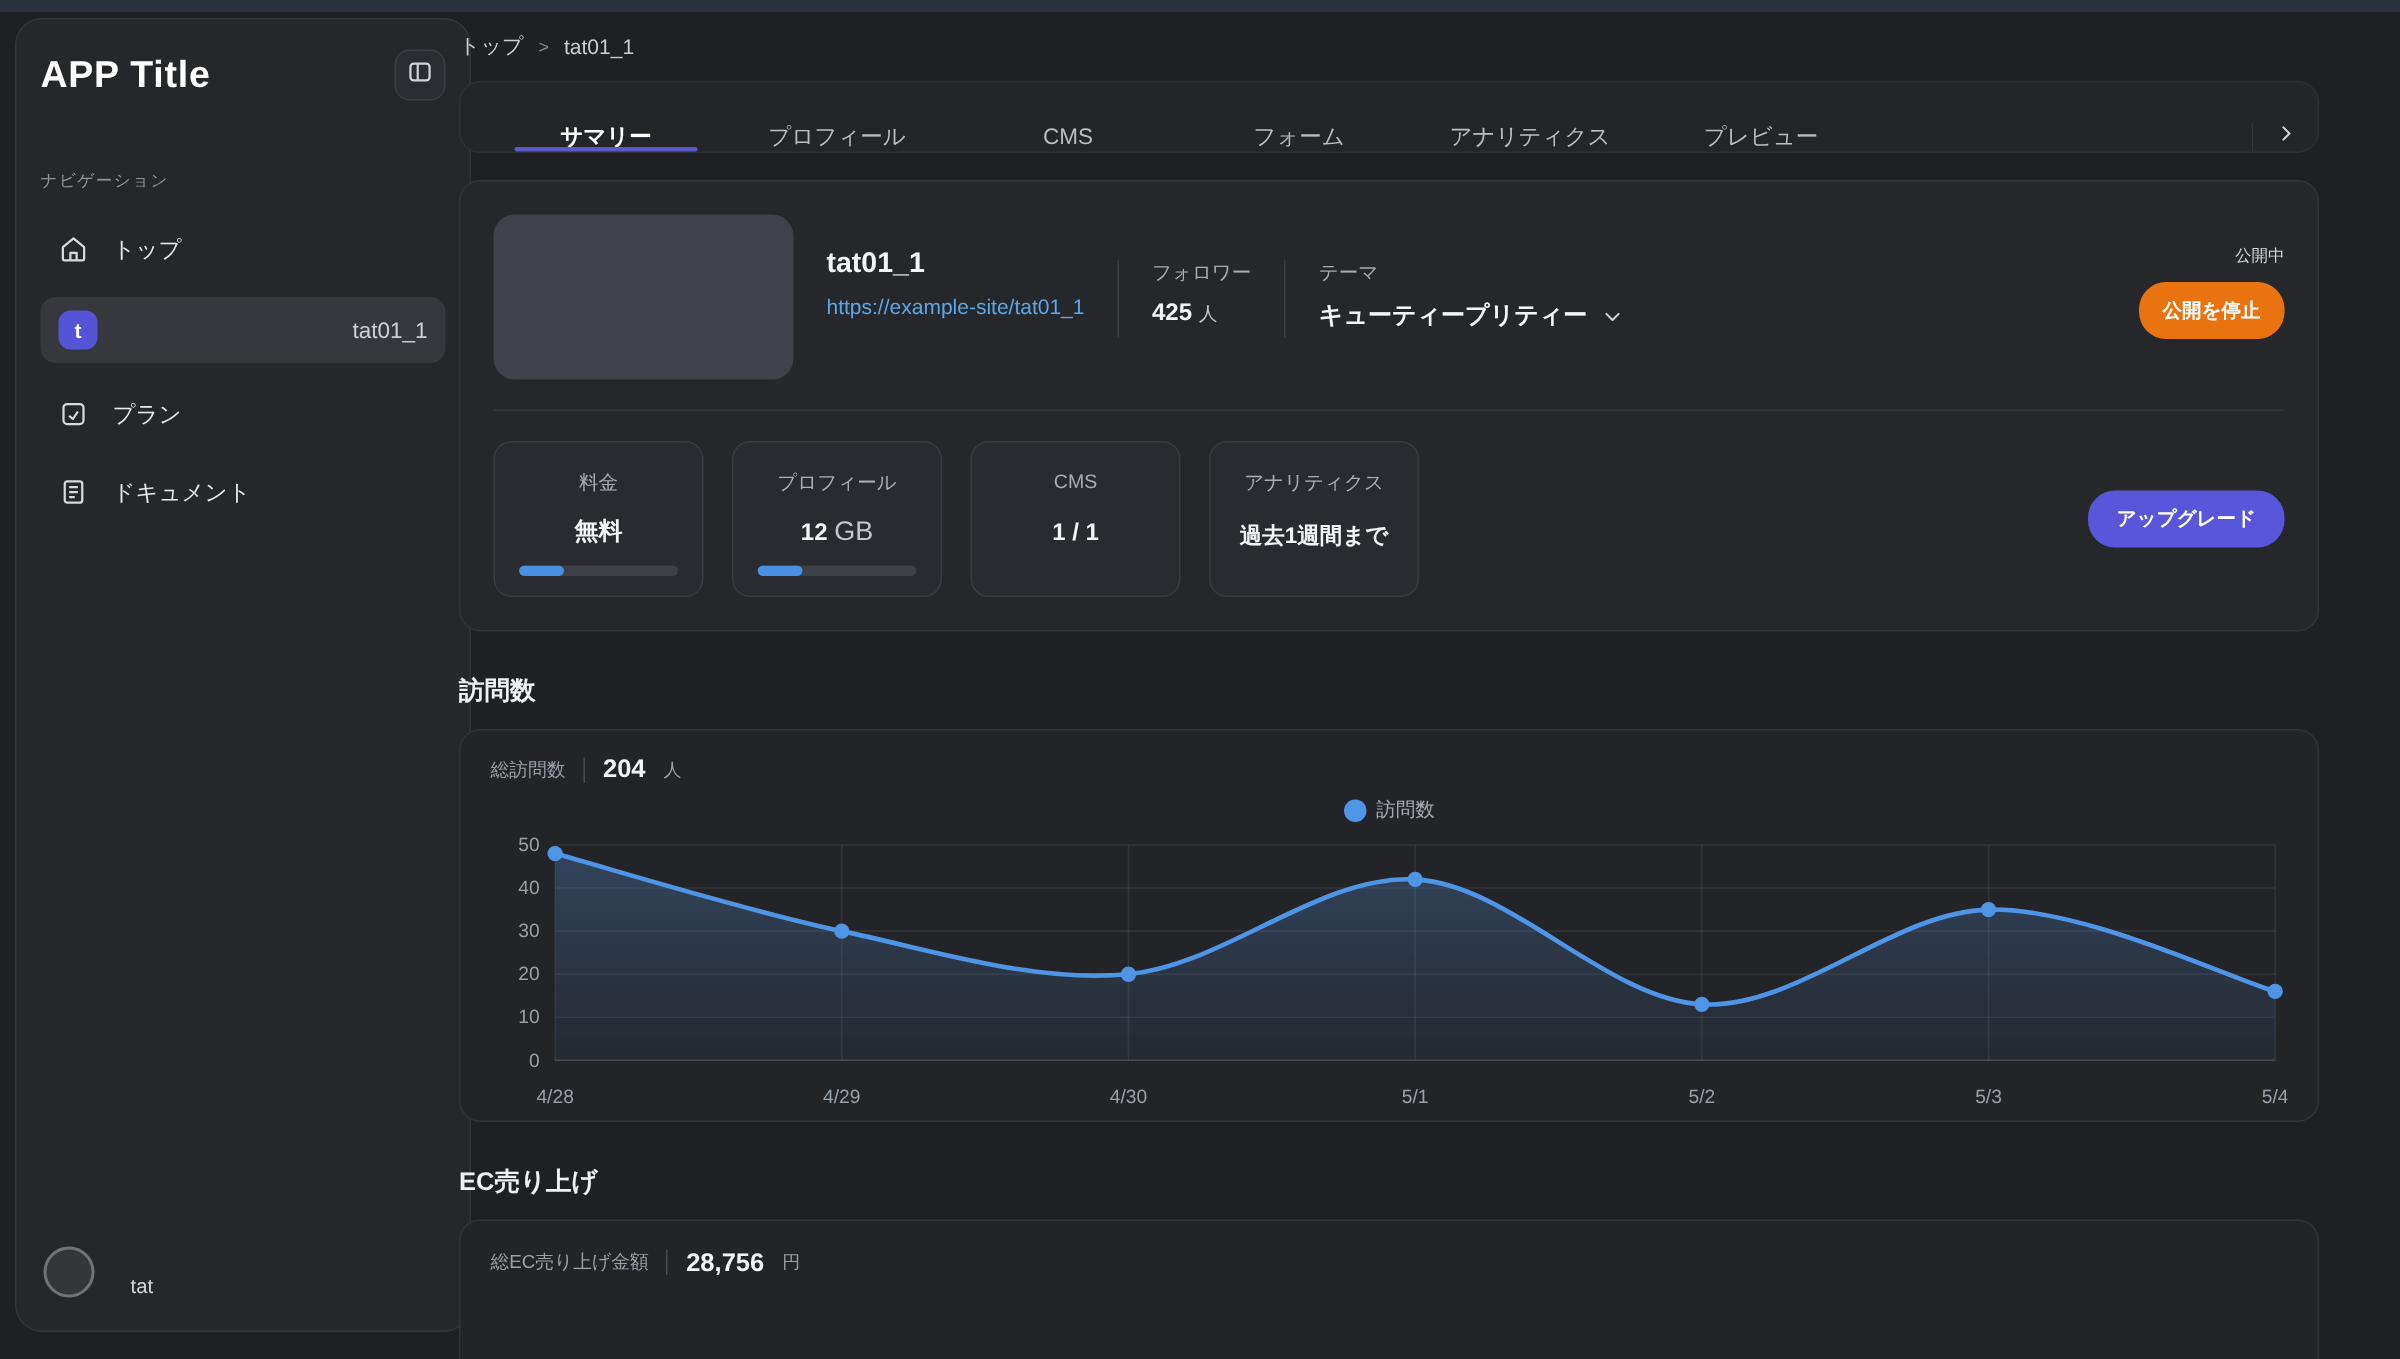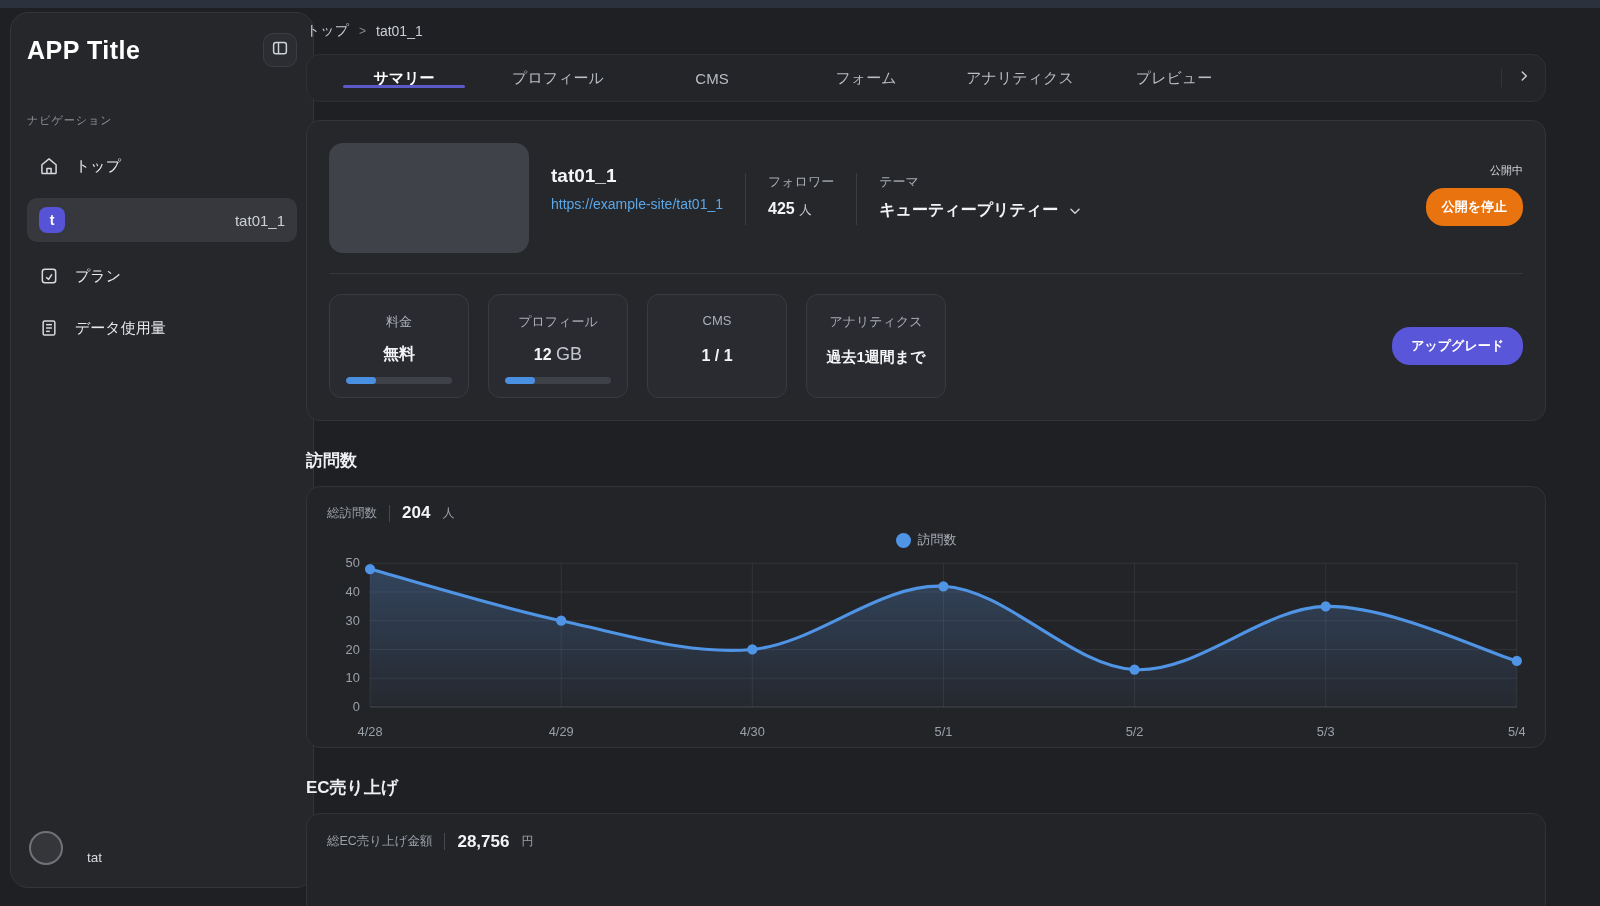--- a/index.html
+++ b/index.html
@@ -43,21 +43,21 @@
 
   
   .main { position:absolute; left:306px; top:8px; width:1240px; }
   .breadcrumb { display:flex; align-items:center; gap:10px; padding-top:12px; height:34px; font-size:14px; }
   .crumb { color:#c9cdd3; cursor:pointer; }
   .crumb-sep { color:#85898f; font-size:12px; }
   .crumb-current { color:#c9cdd3; }
 
   .tabbar {
     margin-top:12px; height:48px; background:#242528; border:1px solid #2e3034;
-    border-radius:14px; display:flex; align-items:center;
+    border-radius:14px; display:flex; align-items:flex-end;
   }
   .tabs { display:flex; flex:1; padding-left:20px; }
   .tab {
     width:154px; display:flex; align-items:center; justify-content:center;
     font-size:15px; color:#b9bdc4; position:relative; cursor:pointer;
   }
   .tab.active { color:#ffffff; font-weight:700; }
   .tab.active::after {
     content:""; position:absolute; left:16px; right:16px; bottom:0; height:3px;
     border-radius:2px; background:#5d59c8;
@@ -174,21 +174,21 @@
 
     <div class="nav-item">
       <span class="nicon">
         <svg width="20" height="20" viewBox="0 0 24 24" fill="none" stroke="currentColor" stroke-width="1.8" stroke-linejoin="round">
           <rect x="5" y="3.5" width="14" height="17" rx="2"></rect>
           <line x1="8.5" y1="8" x2="15.5" y2="8"></line>
             <line x1="8.5" y1="12" x2="15.5" y2="12"></line>
             <line x1="8.5" y1="16" x2="13" y2="16"></line>
         </svg>
       </span>
-      <span class="nav-item-label">データ使用量</span>
+      <span class="nav-item-label">ドキュメント</span>
     </div>
   </nav>
 
   <div class="user-chip">
     <div class="avatar"></div>
     <div class="user-name">tat</div>
   </div>
 </aside>
 
 <main class="main">

